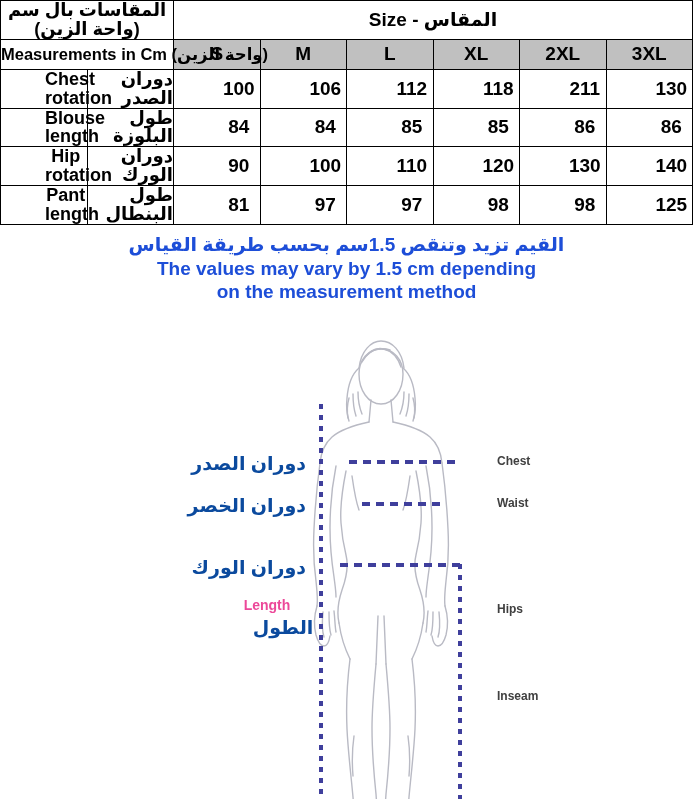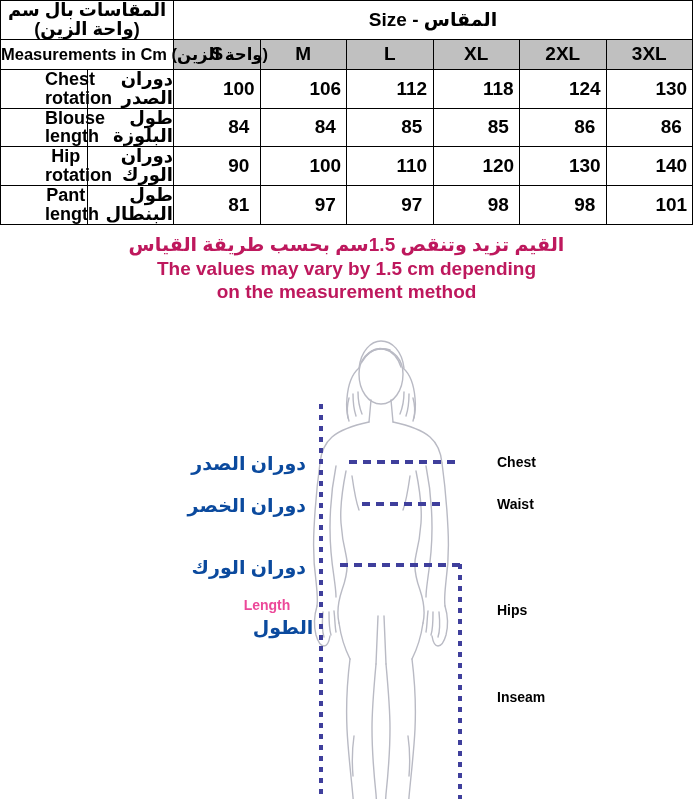--- a/index.html
+++ b/index.html
@@ -71,21 +71,21 @@
   }
   .cell-value {
     font-size: 19px;
   }
 
   
   .note {
     text-align: center;
     margin-top: 9px;
     font-weight: bold;
-    color: #be185d;
+    color: #1d4ed8;
   }
   .note-ar {
     font-size: 19px;
     direction: rtl;
     line-height: 1.2;
   }
   .note-en {
     font-size: 19px;
     line-height: 1.25;
   }
@@ -107,22 +107,22 @@
     font-weight: bold;
     white-space: nowrap;
   }
   .lbl-ar {
     color: #0b4a9e;
     font-size: 19px;
     direction: rtl;
     text-align: right;
   }
   .lbl-en {
-    color: #000000;
-    font-size: 14px;
+    color: #404040;
+    font-size: 12px;
   }
   .lbl-len-en {
     color: #ec4899;
     font-size: 14px;
     text-align: center;
   }
 </style>
 </head>
 <body>
 
@@ -143,21 +143,21 @@
       <td class="cell-size-label col-size">3XL</td>
     </tr>
 
     <tr class="row-data">
       <td class="cell-label-en col-en">Chest rotation</td>
       <td class="cell-label-ar col-ar">دوران الصدر</td>
       <td class="cell-value col-size">100</td>
       <td class="cell-value col-size">106</td>
       <td class="cell-value col-size">112</td>
       <td class="cell-value col-size">118</td>
-      <td class="cell-value col-size">124</td>
+      <td class="cell-value col-size">211</td>
       <td class="cell-value col-size">130</td>
     </tr>
 
     <tr class="row-data">
       <td class="cell-label-en col-en">Blouse length</td>
       <td class="cell-label-ar col-ar">طول البلوزة</td>
       <td class="cell-value col-size">84</td>
       <td class="cell-value col-size">84</td>
       <td class="cell-value col-size">85</td>
       <td class="cell-value col-size">85</td>
@@ -177,21 +177,21 @@
     </tr>
 
     <tr class="row-data">
       <td class="cell-label-en col-en">Pant length</td>
       <td class="cell-label-ar col-ar">طول البنطال</td>
       <td class="cell-value col-size">81</td>
       <td class="cell-value col-size">97</td>
       <td class="cell-value col-size">97</td>
       <td class="cell-value col-size">98</td>
       <td class="cell-value col-size">98</td>
-      <td class="cell-value col-size">101</td>
+      <td class="cell-value col-size">125</td>
     </tr>
   </tbody>
 </table>
 
 <div class="note">
   <div class="note-ar">القيم تزيد وتنقص 1.5سم بحسب طريقة القياس</div>
   <div class="note-en">The values may vary by 1.5 cm depending</div>
   <div class="note-en">on the measurement method</div>
 </div>
 

